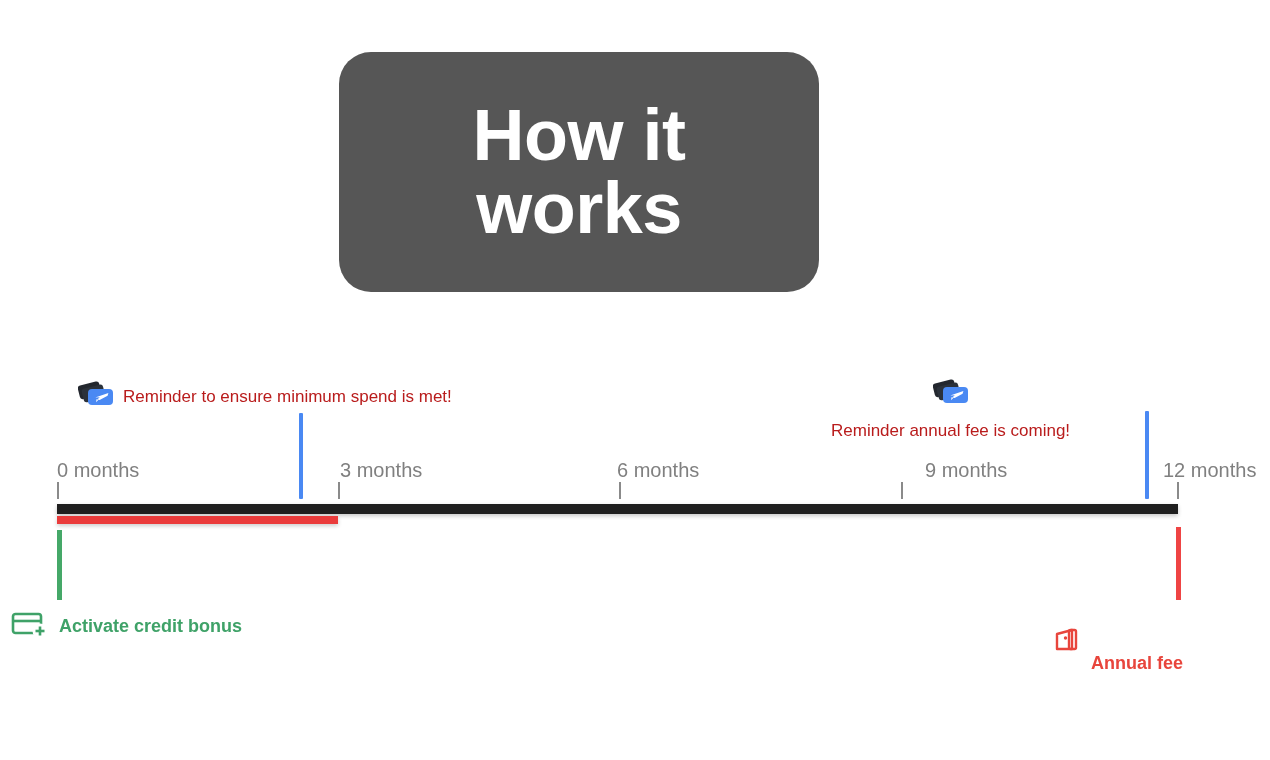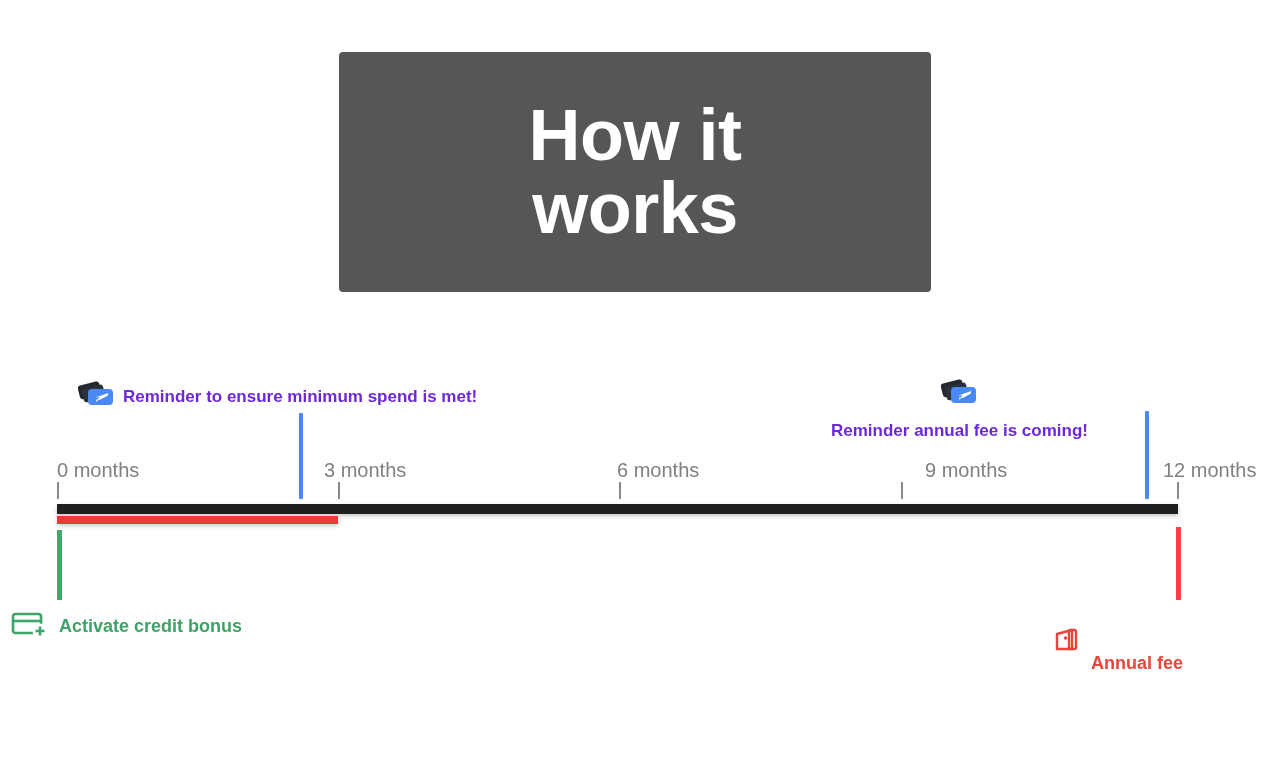--- a/index.html
+++ b/index.html
@@ -14,24 +14,24 @@
     overflow: hidden;
     font-family: "Liberation Sans", sans-serif;
     -webkit-font-smoothing: antialiased;
   }
 
   
   .title-card {
     position: absolute;
     left: 339px;
     top: 52px;
-    width: 592px;
+    width: 480px;
     height: 240px;
     background: #565656;
-    border-radius: 4px;
+    border-radius: 32px;
     display: flex;
     align-items: center;
     justify-content: center;
   }
   .title-text {
     color: #ffffff;
     font-size: 72px;
     font-weight: bold;
     line-height: 1.02;
     text-align: center;
@@ -91,23 +91,23 @@
     border-radius: 1px;
   }
   .reminder {
     position: absolute;
     display: flex;
     align-items: center;
     gap: 9px;
     white-space: nowrap;
   }
   .reminder-label {
-    color: #6d28d9;
+    color: #b91c1c;
     font-size: 17px;
-    font-weight: bold;
+    font-weight: normal;
   }
 
   
   .marker-line-green {
     position: absolute;
     left: 57px;
     top: 530px;
     width: 5px;
     height: 70px;
     background: #45a868;
@@ -185,21 +185,21 @@
         <path d="M18.6 19.0 L18.0 22.2 L20.2 20.0 Z" fill="#ffffff"></path>
       </svg>
     </span>
     <span class="reminder-label">Reminder annual fee is coming!</span>
   </div>
   <div class="marker-line-blue" style="left:1145px; top:411px; height:88px;"></div>
 
   <div class="tick-label" style="left:57px;">0 months</div>
   <div class="tick-mark" style="left:57px;"></div>
 
-  <div class="tick-label" style="left:324px;">3 months</div>
+  <div class="tick-label" style="left:340px;">3 months</div>
   <div class="tick-mark" style="left:338px;"></div>
 
   <div class="tick-label" style="left:617px;">6 months</div>
   <div class="tick-mark" style="left:619px;"></div>
 
   <div class="tick-label" style="left:901px;margin-left:24px;">9 months</div>
   <div class="tick-mark" style="left:901px;"></div>
 
   <div class="tick-label" style="left:1163px;">12 months</div>
   <div class="tick-mark" style="left:1177px;"></div>

